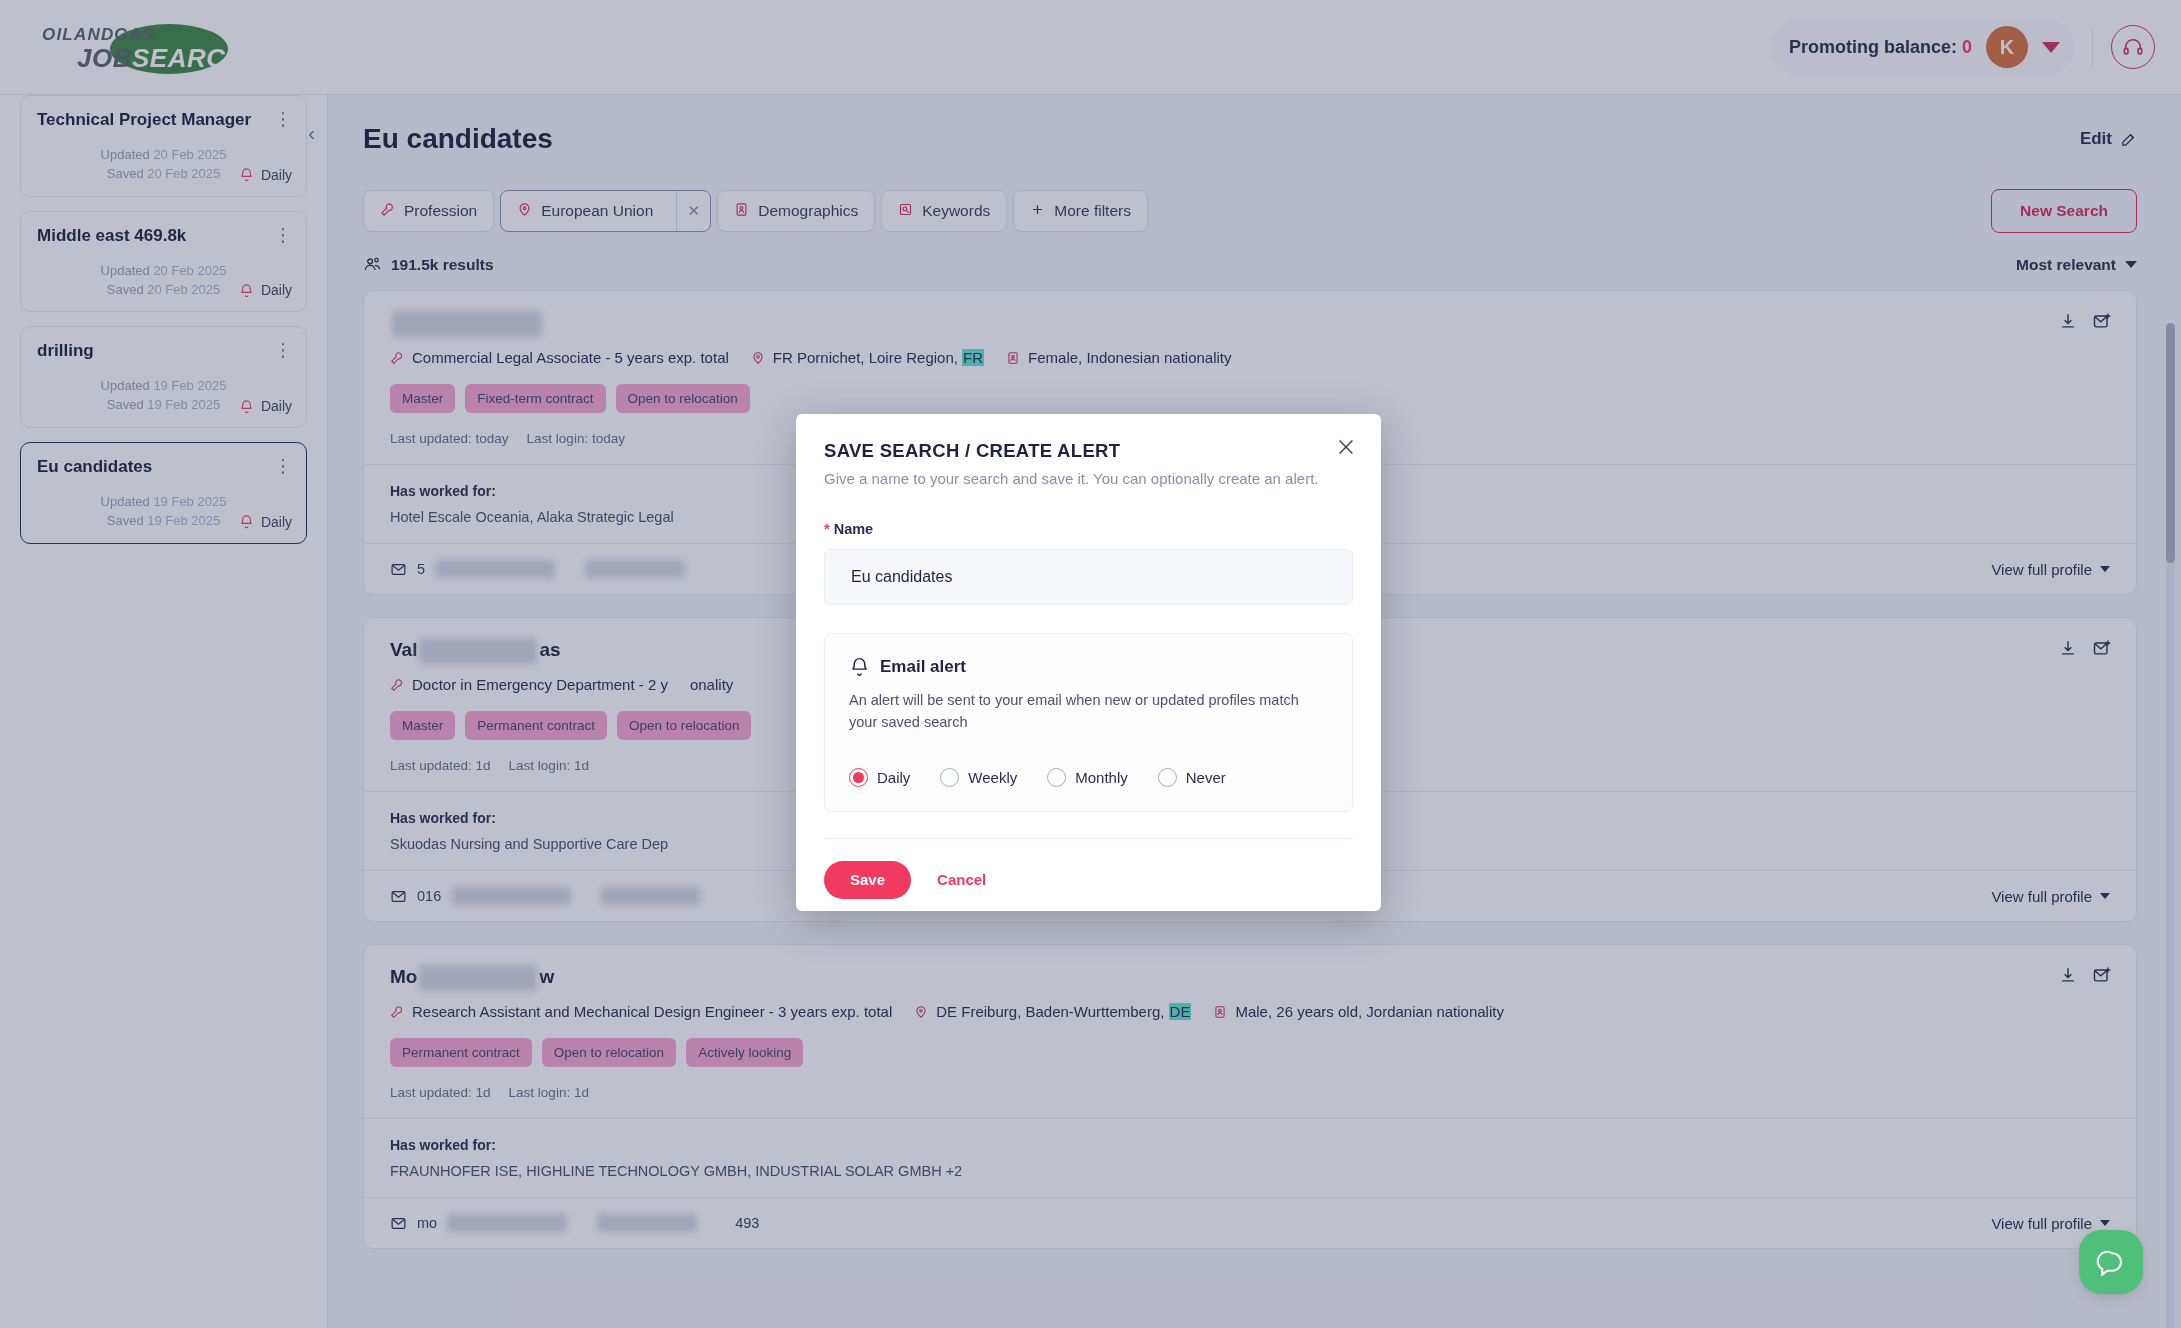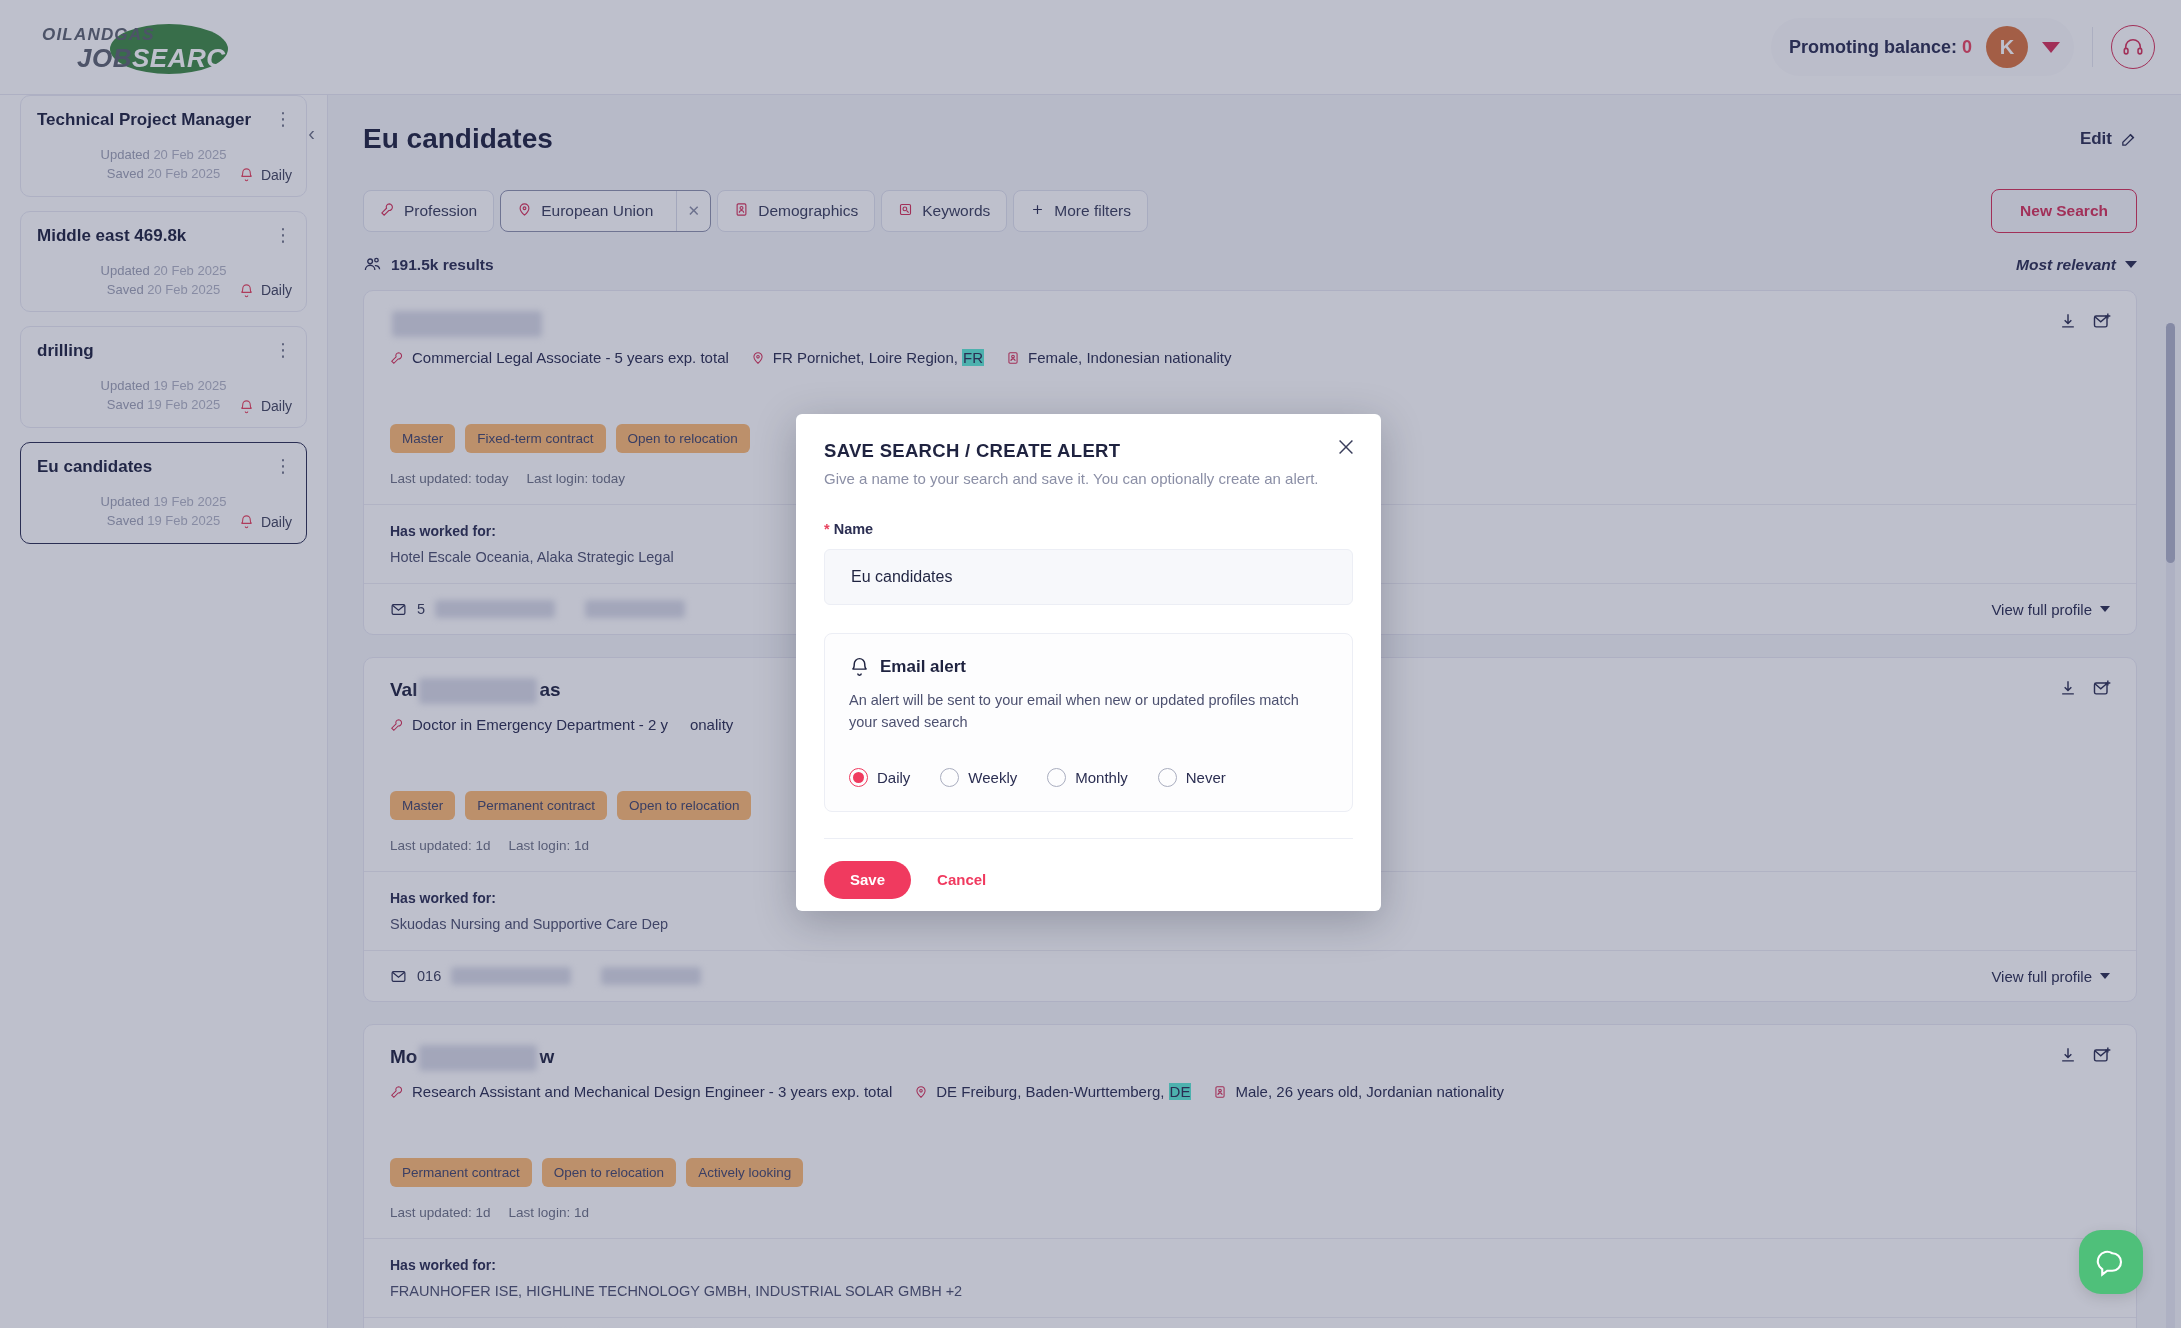--- a/index.html
+++ b/index.html
@@ -169,21 +169,21 @@
   }
   .results-row {
     margin-top: 22px; display: flex; align-items: center;
   }
   .results-count {
     display: flex; align-items: center; gap: 9px;
     font-size: 15.5px; font-weight: 600; color: #2b2e52;
   }
   .sort-select {
     margin-left: auto; display: flex; align-items: center; gap: 9px;
-    font-size: 15.5px; font-weight: 600; color: #2b2e52; cursor: pointer; font-style: italic;
+    font-size: 15.5px; font-weight: 600; color: #2b2e52; cursor: pointer;
   }
 
   
   .cards { margin-top: 16px; }
   .cand-card {
     background: #ffffff;
     border: 1px solid #e8e9f3;
     border-radius: 10px;
     margin-bottom: 22px;
     position: relative;
@@ -202,22 +202,22 @@
   }
   .cand-sub {
     margin-top: 12px;
     display: flex; align-items: center; flex-wrap: wrap; gap: 22px;
     font-size: 15px; color: #2b2e52;
   }
   .cand-sub-item { display: flex; align-items: center; gap: 8px; }
   .hl { background: #5eead4; padding: 0 1px; }
   .tags { margin-top: 18px; display: flex; gap: 10px; flex-wrap: wrap; }
   .tag {
-    background: #fdba74; color: #43476a;
-    font-size: 13.5px; padding: 7px 12px; border-radius: 6px; margin-top: 40px;
+    background: #f9a8d4; color: #43476a;
+    font-size: 13.5px; padding: 7px 12px; border-radius: 6px;
   }
   .cand-times {
     margin-top: 18px; font-size: 13.5px; color: #6d7286;
     display: flex; gap: 18px;
   }
   .cand-divider { height: 1px; background: #ececf4; }
   .cand-worked { padding: 18px 26px 18px 26px; }
   .worked-label { font-size: 14px; font-weight: 700; color: #2b2e52; }
   .worked-list { margin-top: 10px; font-size: 14.5px; color: #4d5170; }
   .cand-foot {

